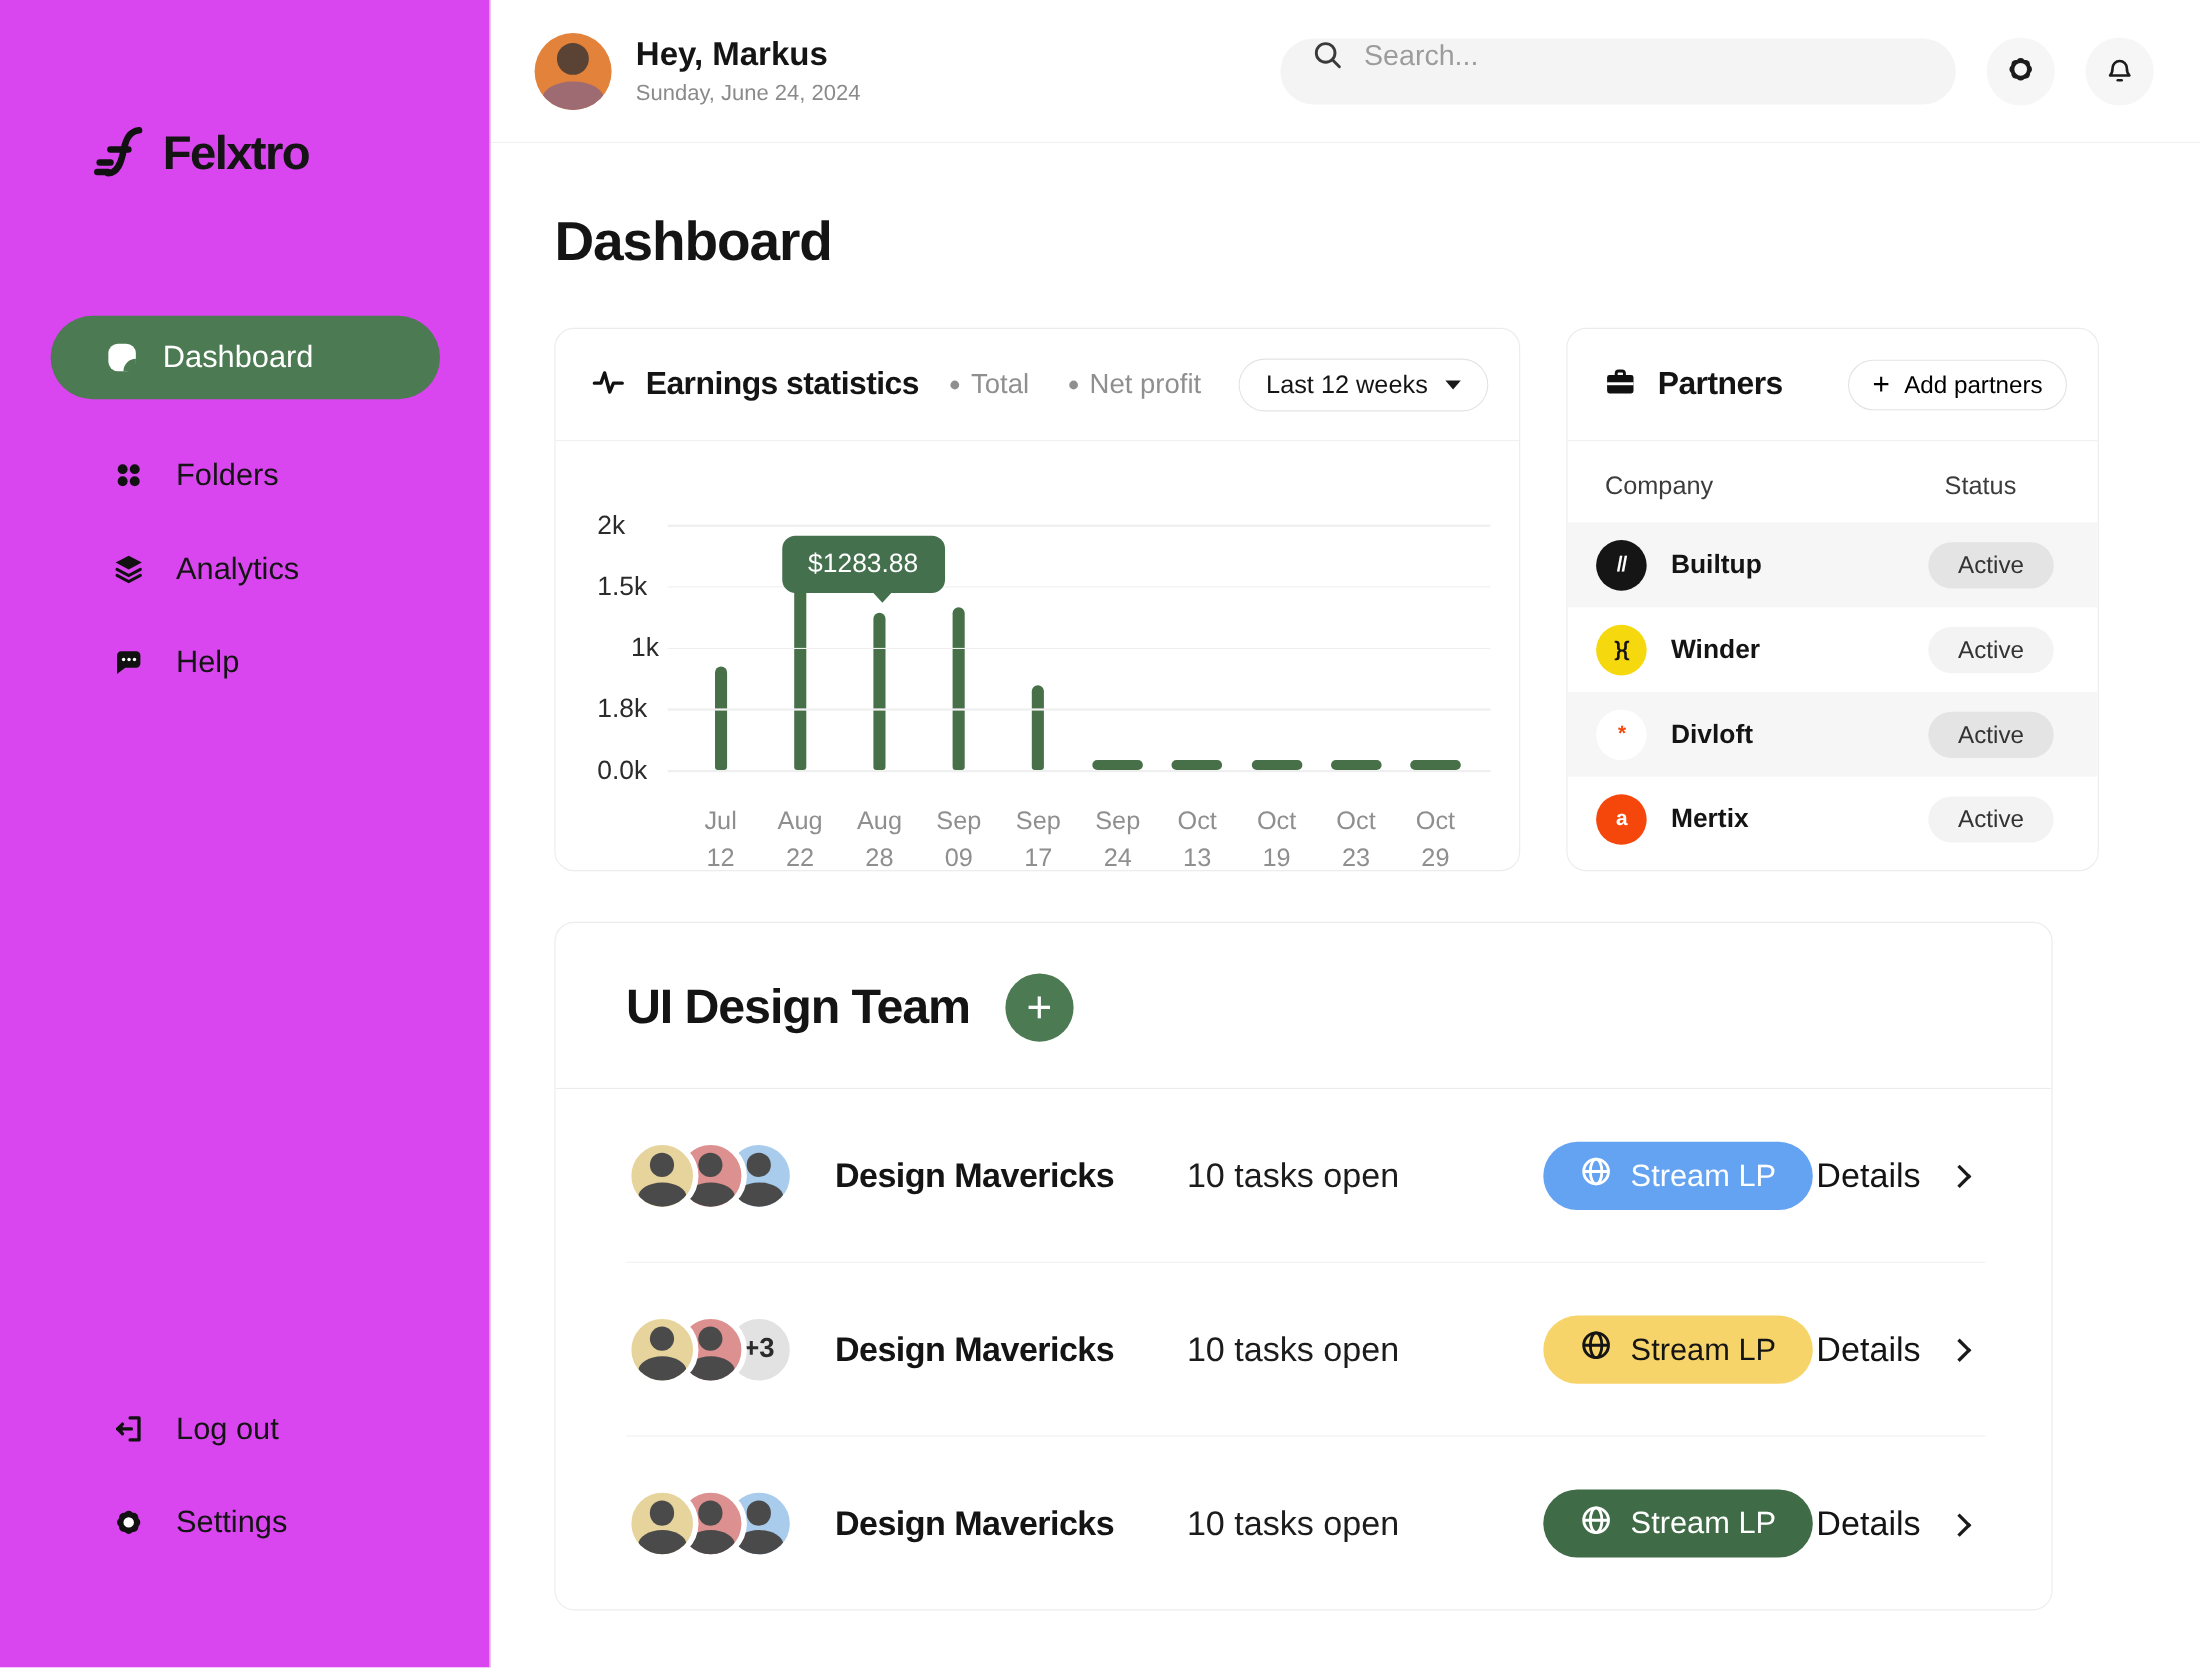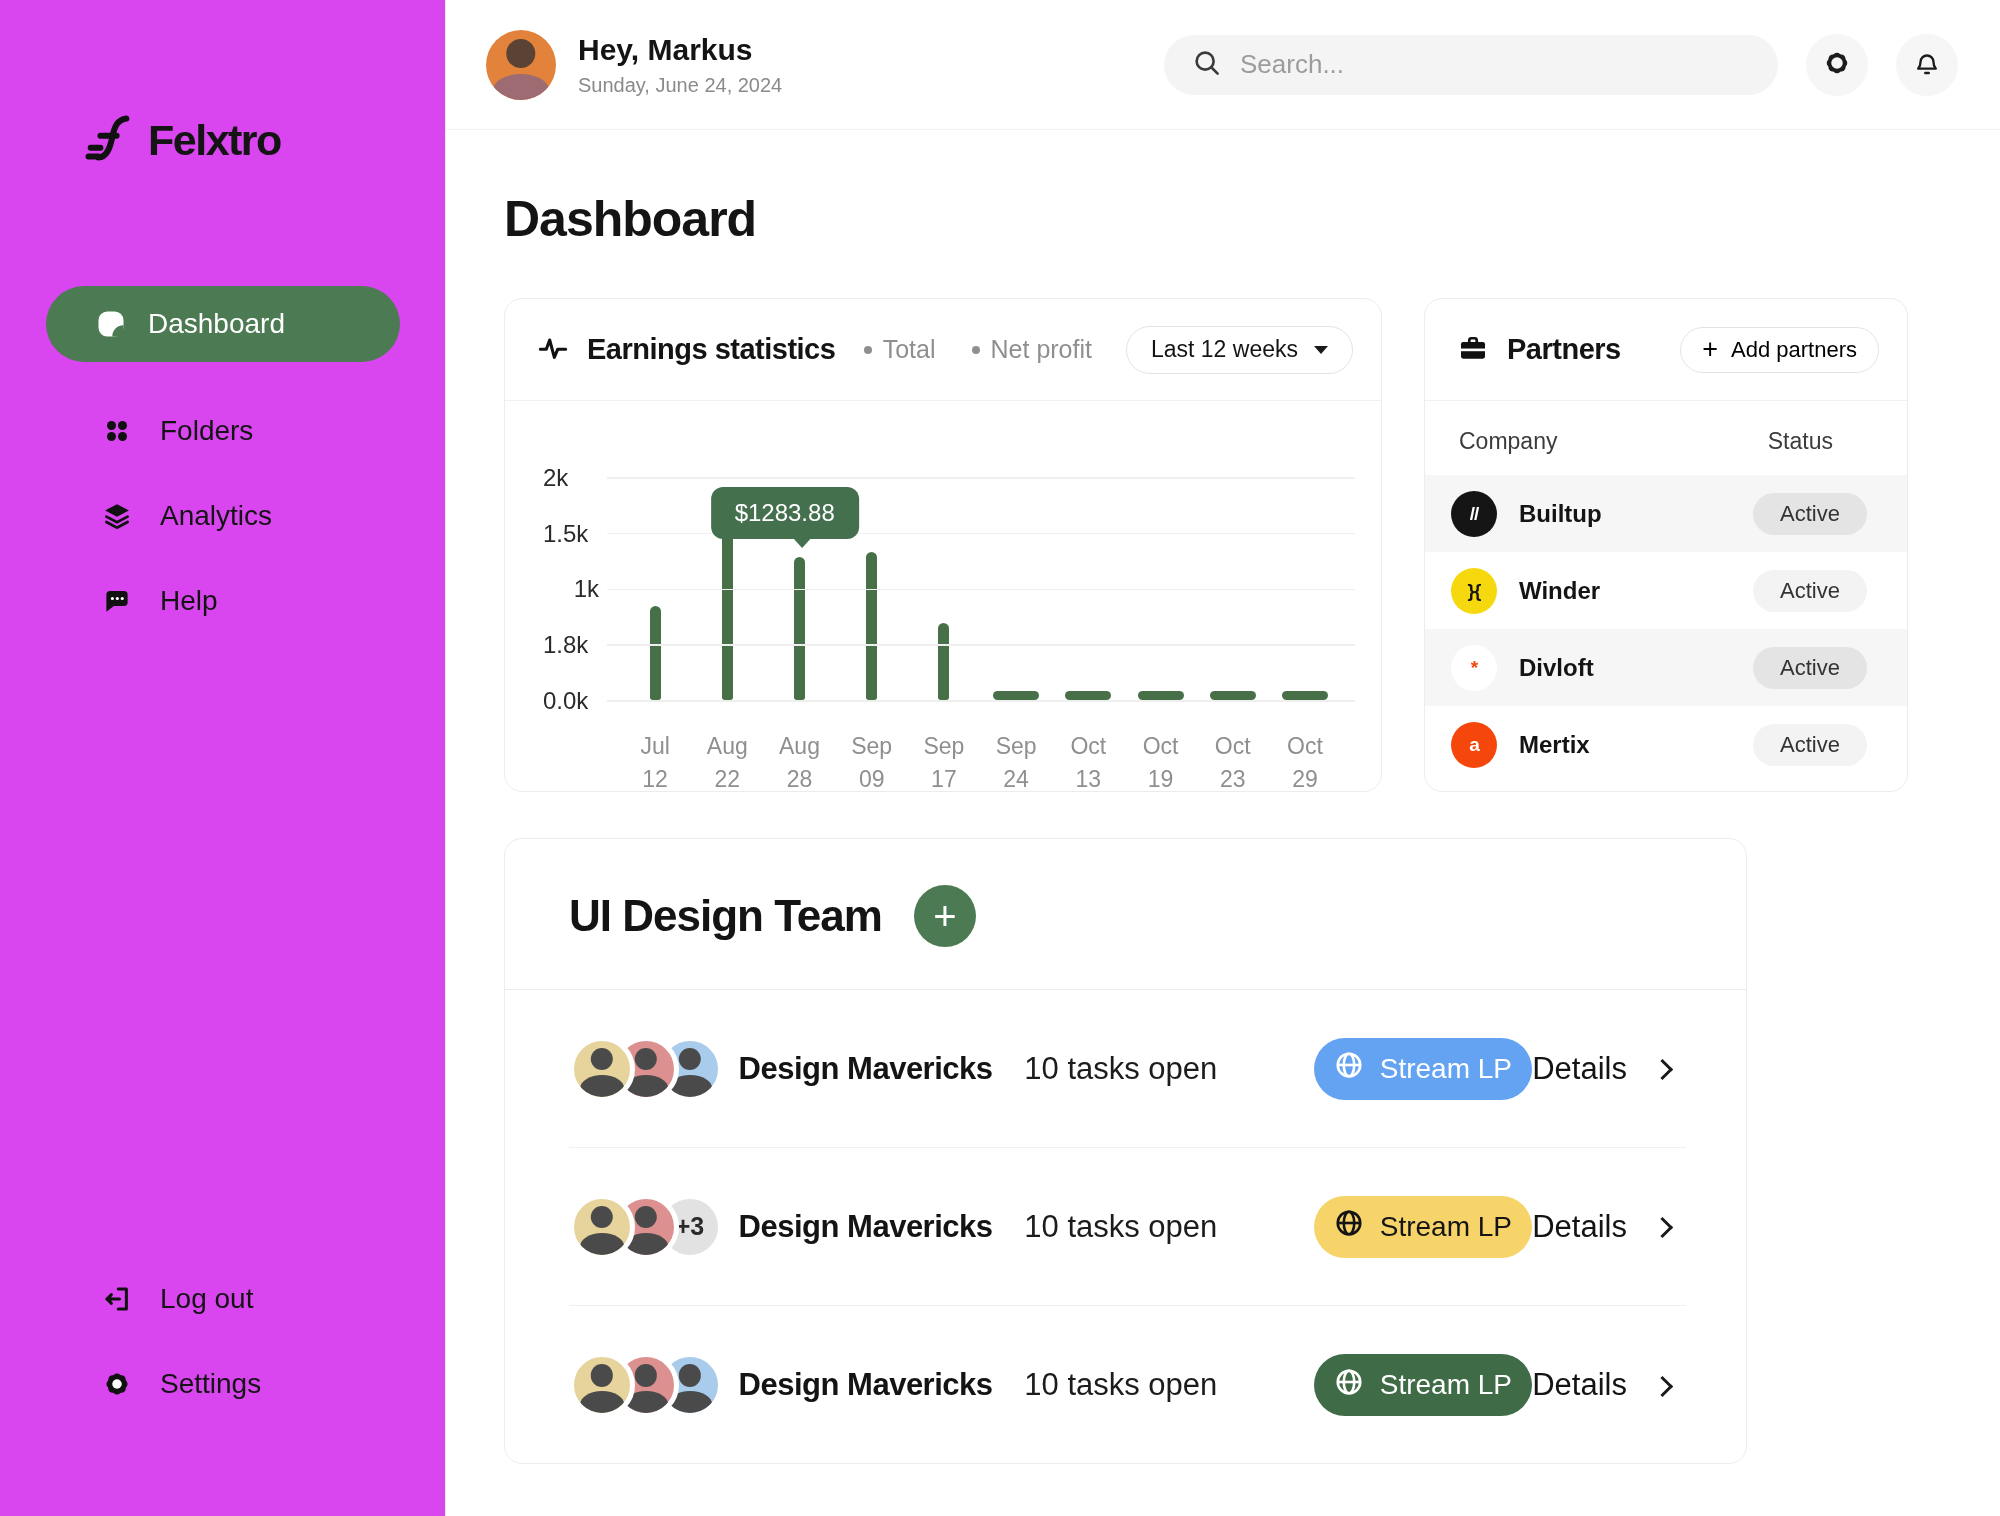--- a/index.html
+++ b/index.html
@@ -20,21 +20,21 @@
 
   
   .main{flex:1;display:flex;flex-direction:column}
   .topbar{height:130px;border-bottom:1px solid #f1f1f1;display:flex;align-items:center;padding:0 42px 0 40px}
   .user{display:flex;align-items:center;gap:22px}
   .user-avatar{width:70px;height:70px;border-radius:50%;background:#E2823B;position:relative;overflow:hidden}
   .user-avatar::before{content:"";position:absolute;left:50%;top:13%;transform:translateX(-50%);width:42%;height:42%;border-radius:50%;background:#5a4334}
   .user-avatar::after{content:"";position:absolute;left:50%;bottom:-9%;transform:translateX(-50%);width:80%;height:46%;border-radius:50% 50% 0 0;background:#9e6b72}
   .greeting{font-size:30px;font-weight:700}
   .date{font-size:20px;color:#8a8a8a;margin-top:7px}
-  .search{margin-left:auto;width:614px;height:60px;border-radius:30px;background:#f4f4f5;display:flex;align-items:center;gap:18px;padding:0 28px}
+  .search{margin-left:auto;width:614px;height:60px;border-radius:30px;background:#f4f4f5;display:flex;align-items:flex-start;gap:18px;padding:0 28px}
   .search input{flex:1;border:0;background:transparent;outline:none;font-size:26px;color:#333}
   .search input::placeholder{color:#9c9c9c}
   .icon-btn{width:62px;height:62px;border-radius:50%;background:#f6f6f6;border:0;display:flex;align-items:center;justify-content:center;margin-left:28px;cursor:pointer}
 
   
   .content{padding-left:58px}
   .page-title{font-size:50px;font-weight:800;letter-spacing:-1px;margin-top:60px}
   .cards-row{display:flex;gap:42px;margin-top:50px}
   .card{background:#fff;border:1.5px solid #ececec;border-radius:18px;overflow:hidden}
   .chart-card{width:878px;height:494px}
@@ -66,21 +66,21 @@
   .plus-sign{font-size:27px;line-height:1}
   .p-cols{display:flex;justify-content:space-between;padding:27px 74px 20px 34px;font-size:23px;color:#3c3c3c}
   .p-row{height:77px;display:flex;align-items:center;padding:0 26px}
   .p-row.alt{background:#f6f6f6}
   .p-logo{width:46px;height:46px;border-radius:50%;display:flex;align-items:center;justify-content:center;font-weight:700;font-size:19px;letter-spacing:-1px}
   .p-name{margin-left:22px;font-size:24px;font-weight:700}
   .p-badge{margin-left:auto;margin-right:14px;height:42px;border-radius:21px;background:#f3f3f3;display:flex;align-items:center;padding:0 27px;font-size:22px;color:#333}
   .p-row.alt .p-badge{background:#e4e4e4}
 
   
-  .team-card{width:1243px;height:626px;margin:46px 0 0 0}
+  .team-card{width:1362px;height:626px;margin:46px 0 0 0}
   .team-head{display:flex;align-items:center;padding:46px 64px 42px 64px;border-bottom:1.5px solid #ececec}
   .team-title{font-size:44px;font-weight:800;letter-spacing:-1px}
   .members-pill{margin-left:52px;height:60px;border-radius:30px;background:#f1f1f1;display:flex;align-items:center;padding:0 34px;font-size:28px;color:#1a1a1a;cursor:pointer}
   .add-member{margin-left:32px;width:62px;height:62px;border-radius:50%;background:#4C7A52;color:#fff;border:0;font-size:40px;font-weight:400;display:flex;align-items:center;justify-content:center;line-height:1;cursor:pointer}
   .t-row{display:flex;align-items:center;height:158px;margin:0 60px 0 64px;border-bottom:1.5px solid #f0f0f0}
   .t-row:last-child{border-bottom:0}
   .stack{display:flex;width:190px}
   .avatar{width:66px;height:66px;border-radius:50%;border:5px solid #fff;position:relative;overflow:hidden;flex:0 0 66px}
   .avatar + .avatar{margin-left:-22px}
   .stack .avatar:nth-child(1){z-index:3}.stack .avatar:nth-child(2){z-index:2}.stack .avatar:nth-child(3){z-index:1}

